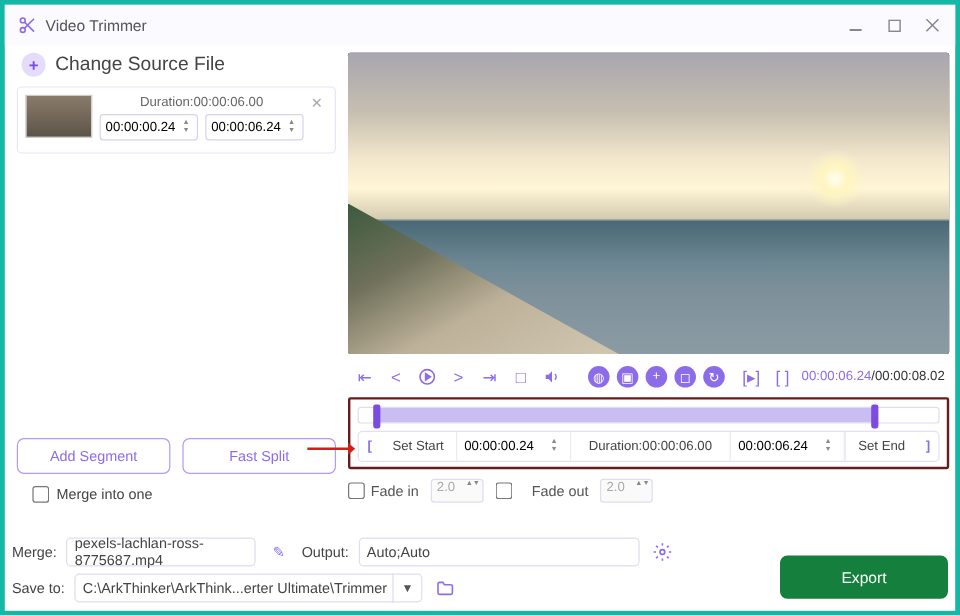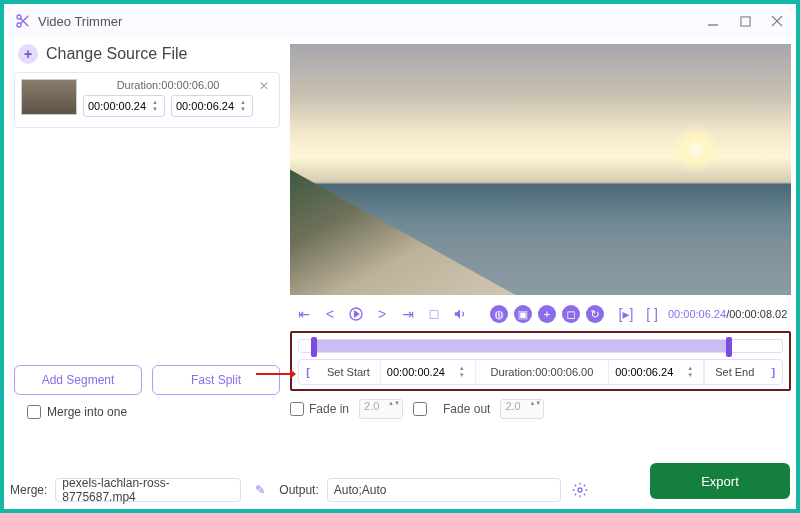--- a/index.html
+++ b/index.html
@@ -56,21 +56,21 @@
 .trim-time { padding:0 6px; border-right:1px solid #eceaf5;}
 .trim-time input{ border:none; width:72px; font-size:11px; outline:none;}
 .trim-center { flex:1; justify-content:center; border-right:1px solid #eceaf5; color:#444;}
 .arrow-annot { position:absolute; left:-36px; top:34px; }
 .fade-row { display:flex; align-items:center; gap:10px; margin-top:8px; font-size:12px; color:#555;}
 .fade-row input[type=checkbox]{width:14px;height:14px;accent-color:#8d6cea;}
 .fade-val { width:44px; height:20px; border:1px solid #e0dbf0; border-radius:3px; font-size:11px; padding:0 4px; color:#aaa; background:#fafafa;}
 .footer { position:absolute; left:10px; right:10px; bottom:8px; }
 .foot-row { display:flex; align-items:center; gap:8px; font-size:12px; color:#444; height:30px;}
 .foot-row .inp { border:1px solid #e0dbf0; border-radius:4px; height:24px; padding:0 6px; font-size:12px; background:#fff; display:flex; align-items:center;}
-.name-inp { width:186px;justify-content:flex-end; }
+.name-inp { width:158px;justify-content:flex-end; }
 .out-inp { width:234px; }
 .save-inp { width:290px; }
 .icon-btn { width:22px; height:22px; display:flex; align-items:center; justify-content:center; color:#8d6cea; cursor:pointer;}
 .export-btn { position:absolute; right:0; bottom:6px; width:140px; height:36px; background:#15803d; color:#fff; border:none; border-radius:6px; font-size:13px; cursor:pointer;}
 .chev-drop { width:24px; border-left:1px solid #e0dbf0; display:flex; align-items:center; justify-content:center; height:24px; color:#555; cursor:pointer; font-size:10px;}
 </style>
 </head>
 <body>
 
 <div class="window">
@@ -233,15 +233,27 @@
       <div class="inp out-inp">
           <span style="flex:1">Auto;Auto</span>
         </div>
       <span class="icon-btn">
           <svg width="16" height="16" viewBox="0 0 24 24" fill="none" stroke="#8d6cea" stroke-width="2">
             <circle cx="12" cy="12" r="3"></circle>
             <path d="M12 1v3m0 16v3M4.2 4.2l2.1 2.1m11.4 11.4l2.1 2.1M1 12h3m16 0h3M4.2 19.8l2.1-2.1m11.4-11.4l2.1-2.1"></path>
           </svg>
         </span>
     </div>
+    <div class="foot-row">
+      <span>Save to:</span>
+      <div class="inp save-inp" style="padding-right:0">
+          <span style="flex:1;overflow:hidden;white-space:nowrap">C:\ArkThinker\ArkThink...erter Ultimate\Trimmer</span>
+          <span class="chev-drop">▼</span>
+        </div>
+      <span class="icon-btn">
+          <svg width="16" height="14" viewBox="0 0 24 20" fill="none" stroke="#8d6cea" stroke-width="2">
+            <path d="M3 5a2 2 0 012-2h4l2 3h8a2 2 0 012 2v8a2 2 0 01-2 2H5a2 2 0 01-2-2V5z"></path>
+          </svg>
+        </span>
+    </div>
     <button class="export-btn">Export</button>
   </div>
 </div>
 
 </body></html>

